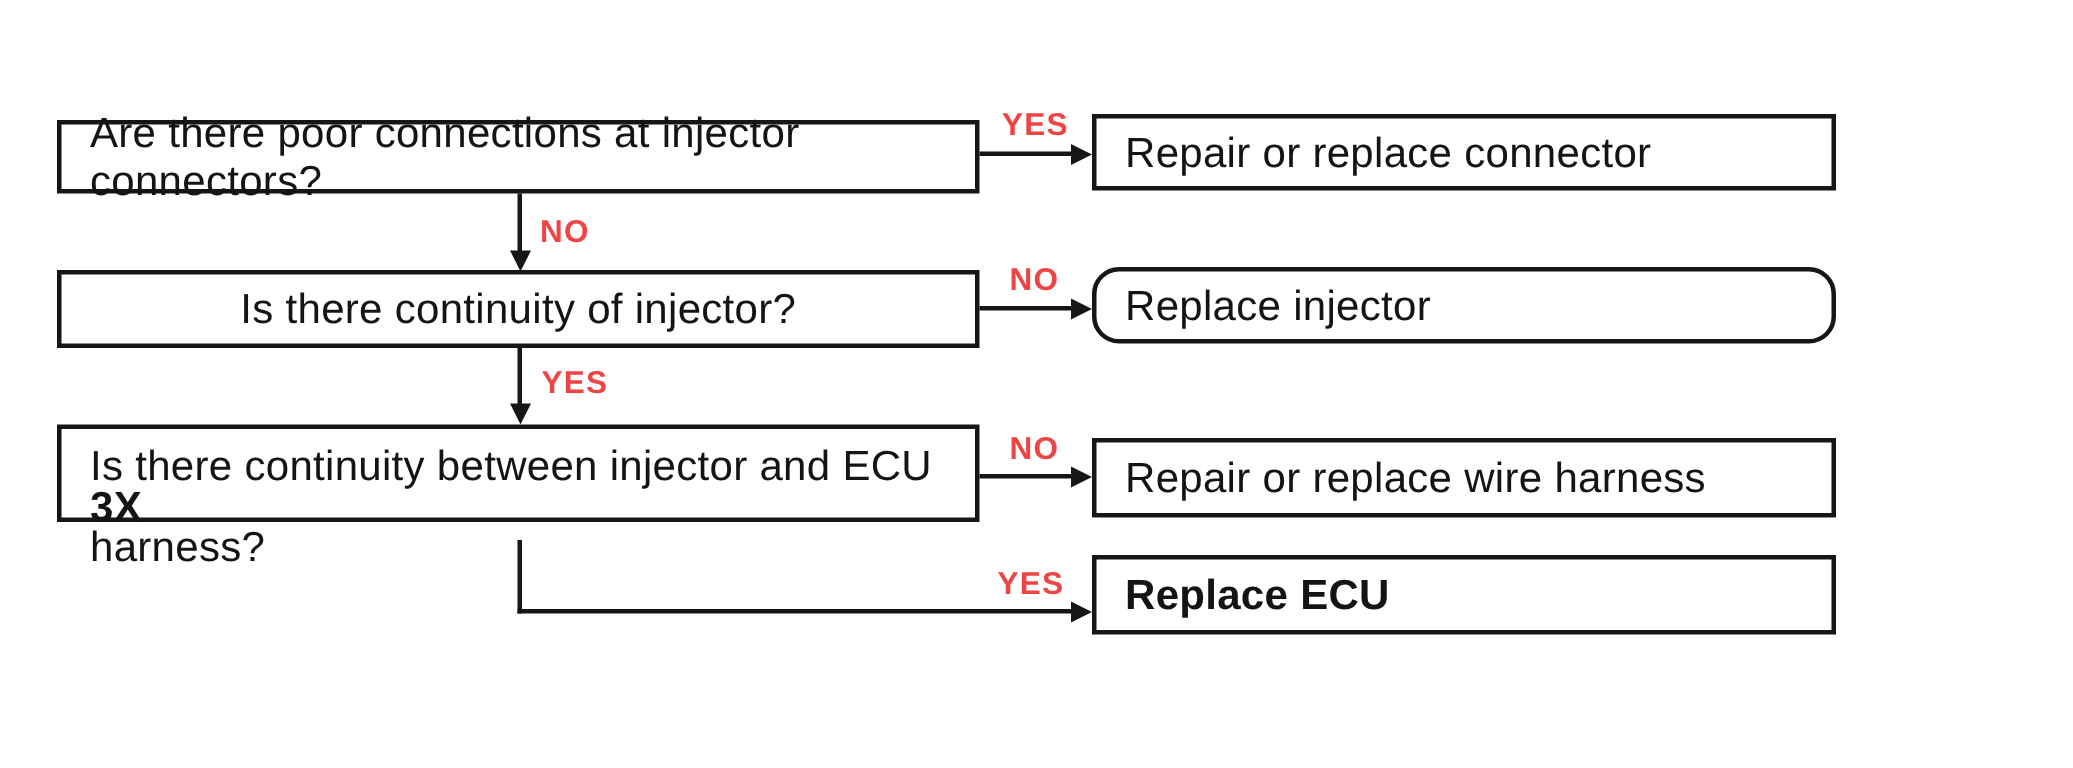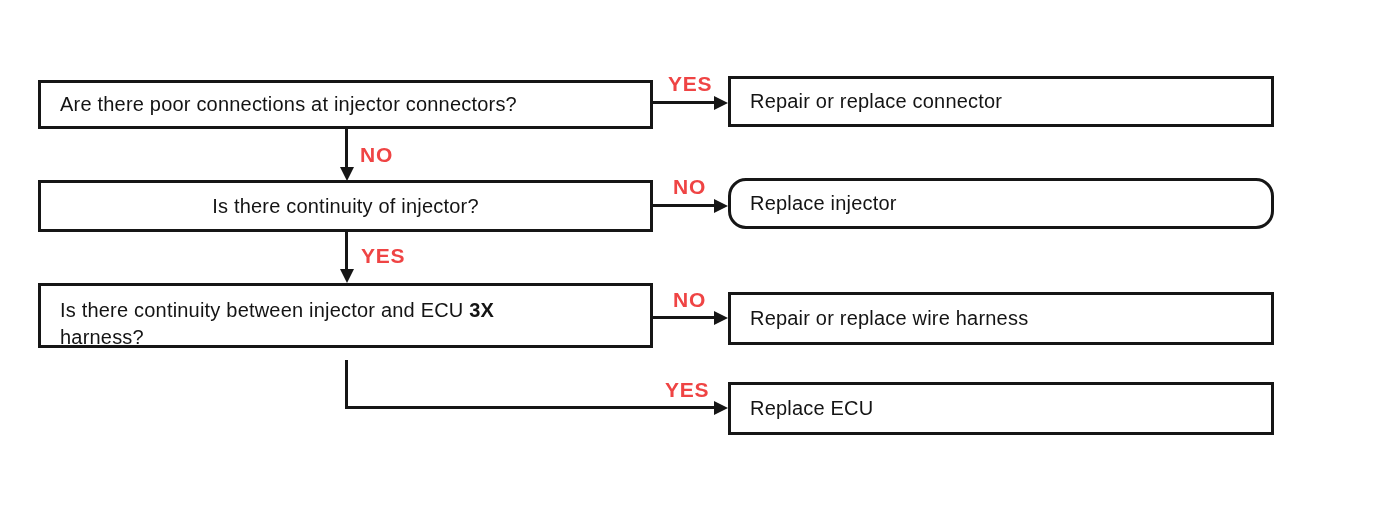--- a/index.html
+++ b/index.html
@@ -17,34 +17,34 @@
     overflow: hidden;
   }
   .box {
     position: absolute;
     box-sizing: border-box;
     border: 3px solid #161616;
     background: #ffffff;
     display: flex;
     align-items: center;
     padding: 0 19px;
-    font-size: 20px;
+    font-size: 28px;
     letter-spacing: 0.2px;
   }
   .qcol { left: 38px;  width: 615px; }
-  .acol { left: 728px; width: 546px; }
+  .acol { left: 728px; width: 496px; }
 
   #q1 { top: 80px;  height: 49px; }
   #q2 { top: 180px; height: 52px; justify-content: center; }
   #q3 { top: 283px; height: 65px; align-items: flex-start; padding-top: 11px; line-height: 27px; }
 
   #a1 { top: 76px;  height: 51px; }
   #a2 { top: 178px; height: 51px; border-radius: 18px; }
   #a3 { top: 292px; height: 53px; }
-  #a4 { top: 382px; height: 53px; }
+  #a4 { top: 370px; height: 53px; font-weight: bold; }
 
   .hline, .vline {
     position: absolute;
     background: #161616;
   }
   .hline { height: 3px; }
   .vline { width: 3px; }
 
   .arrow-right {
     position: absolute;

